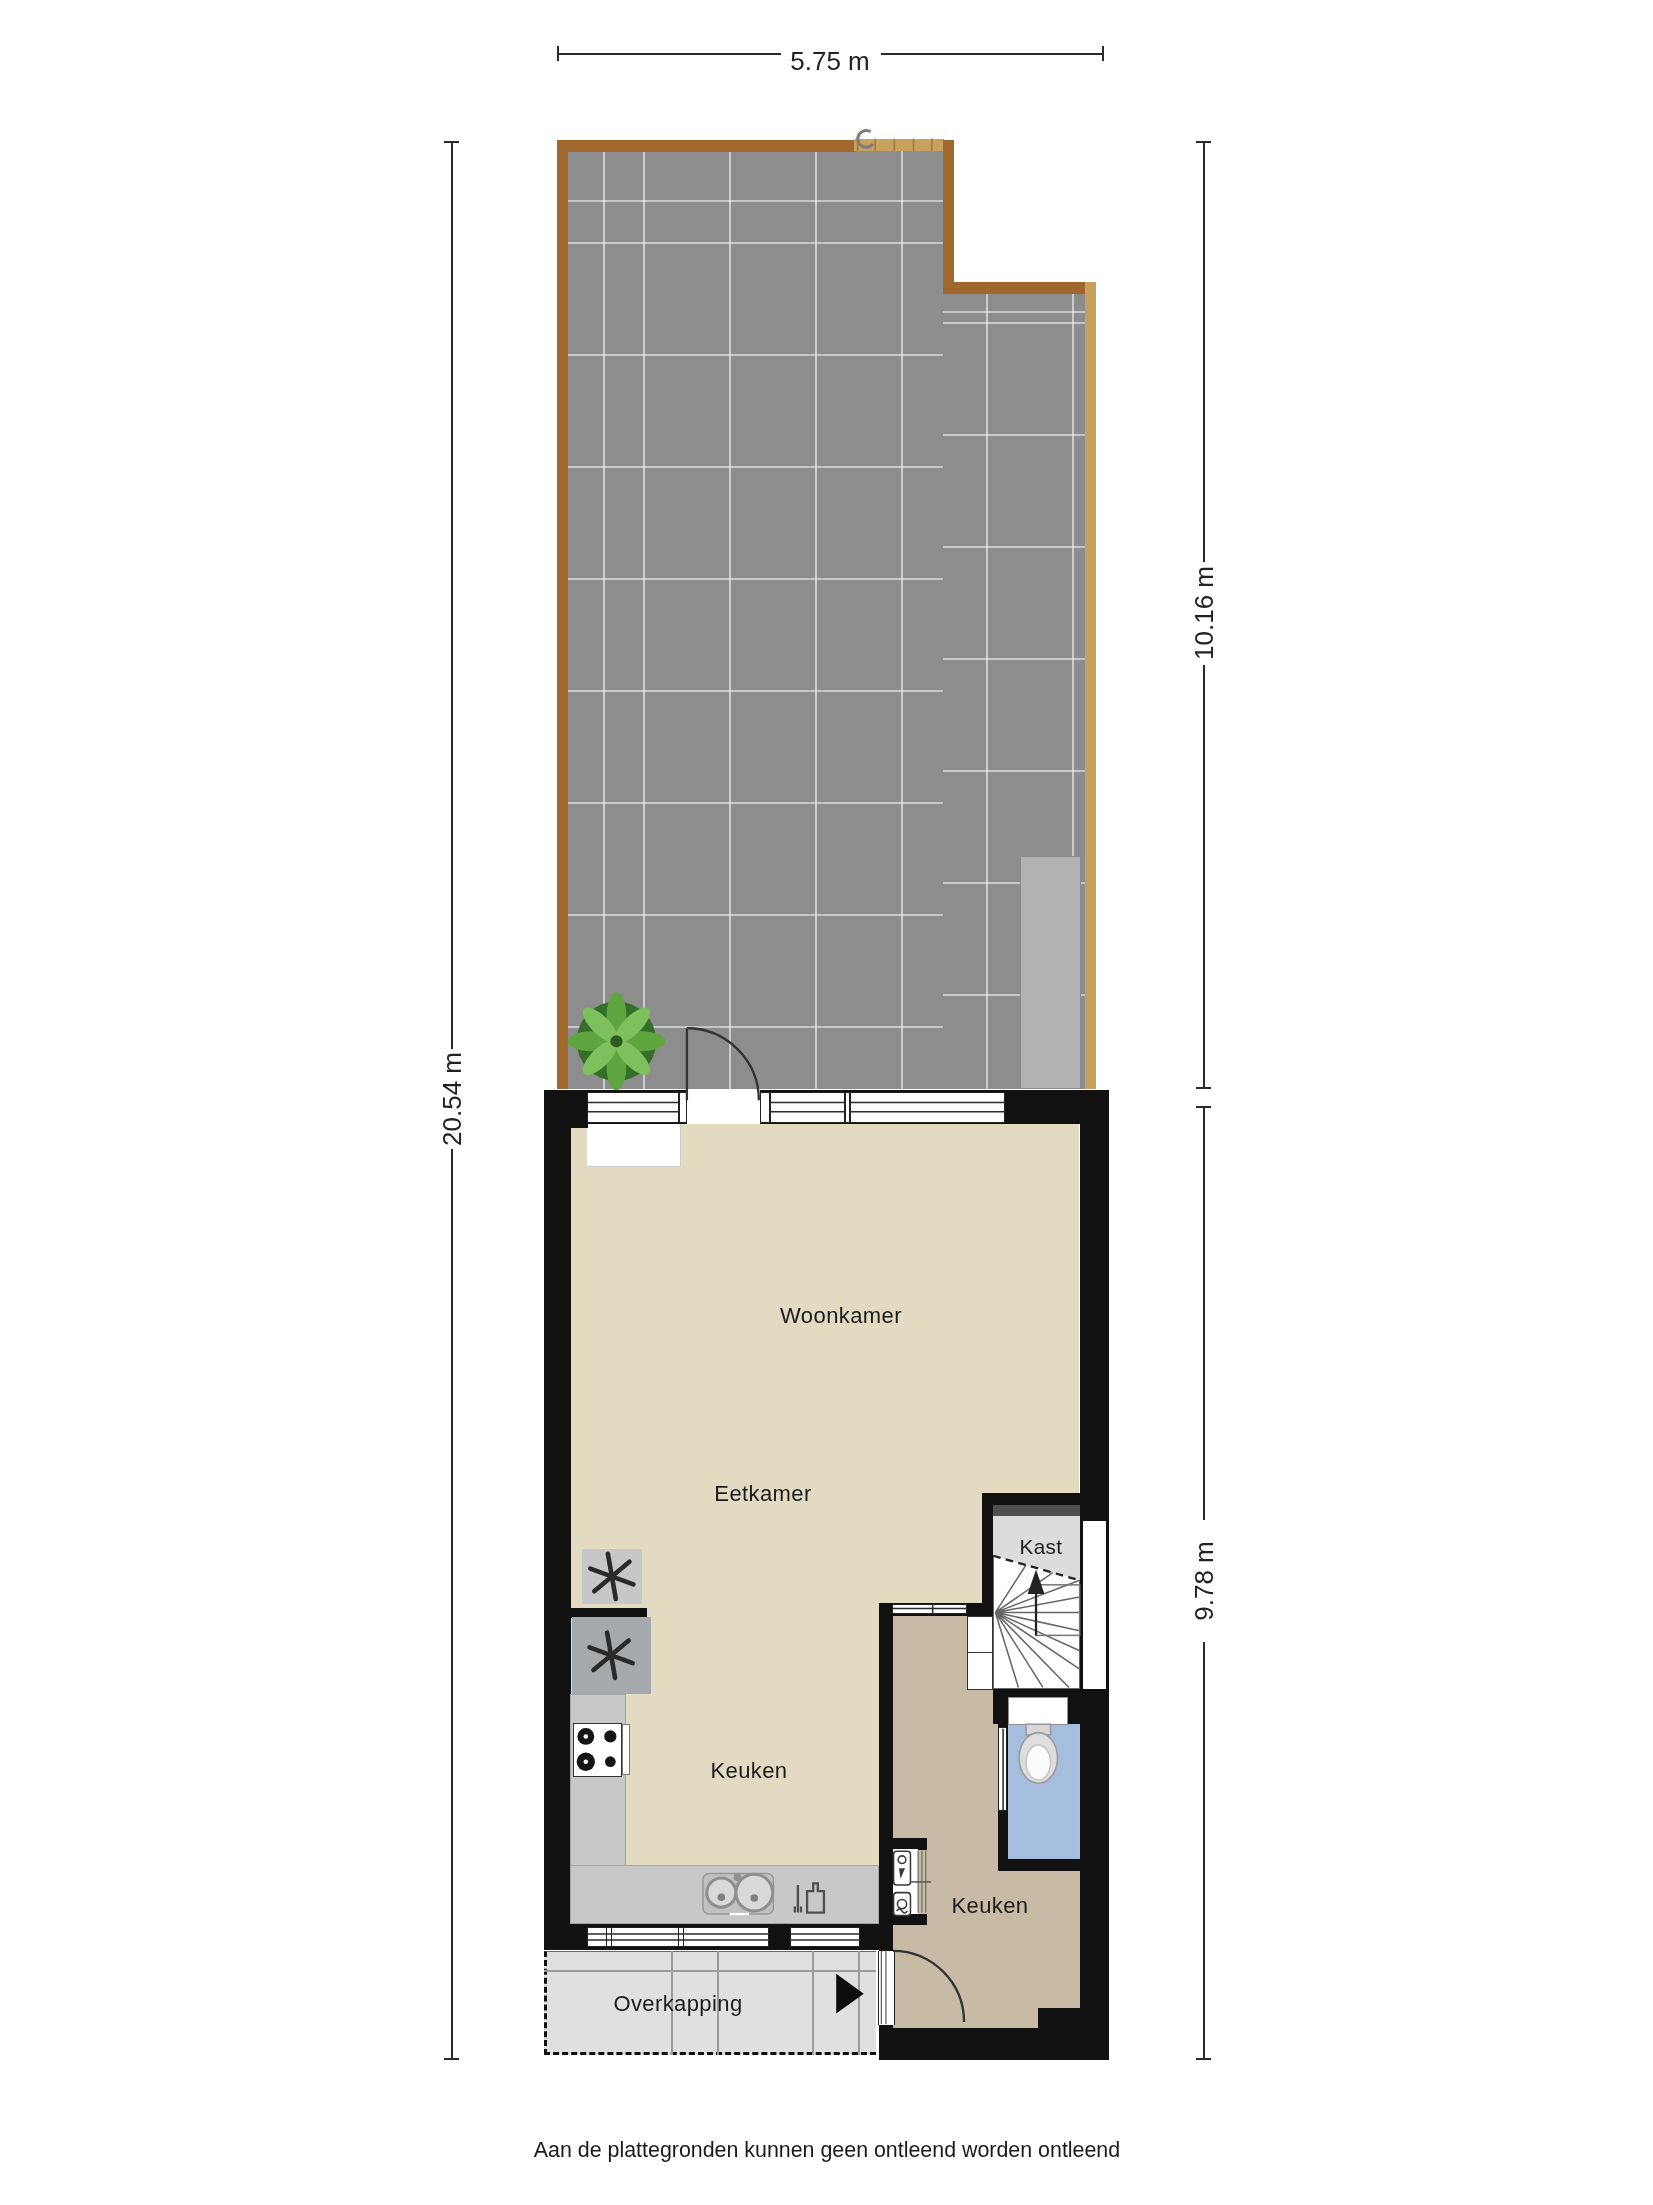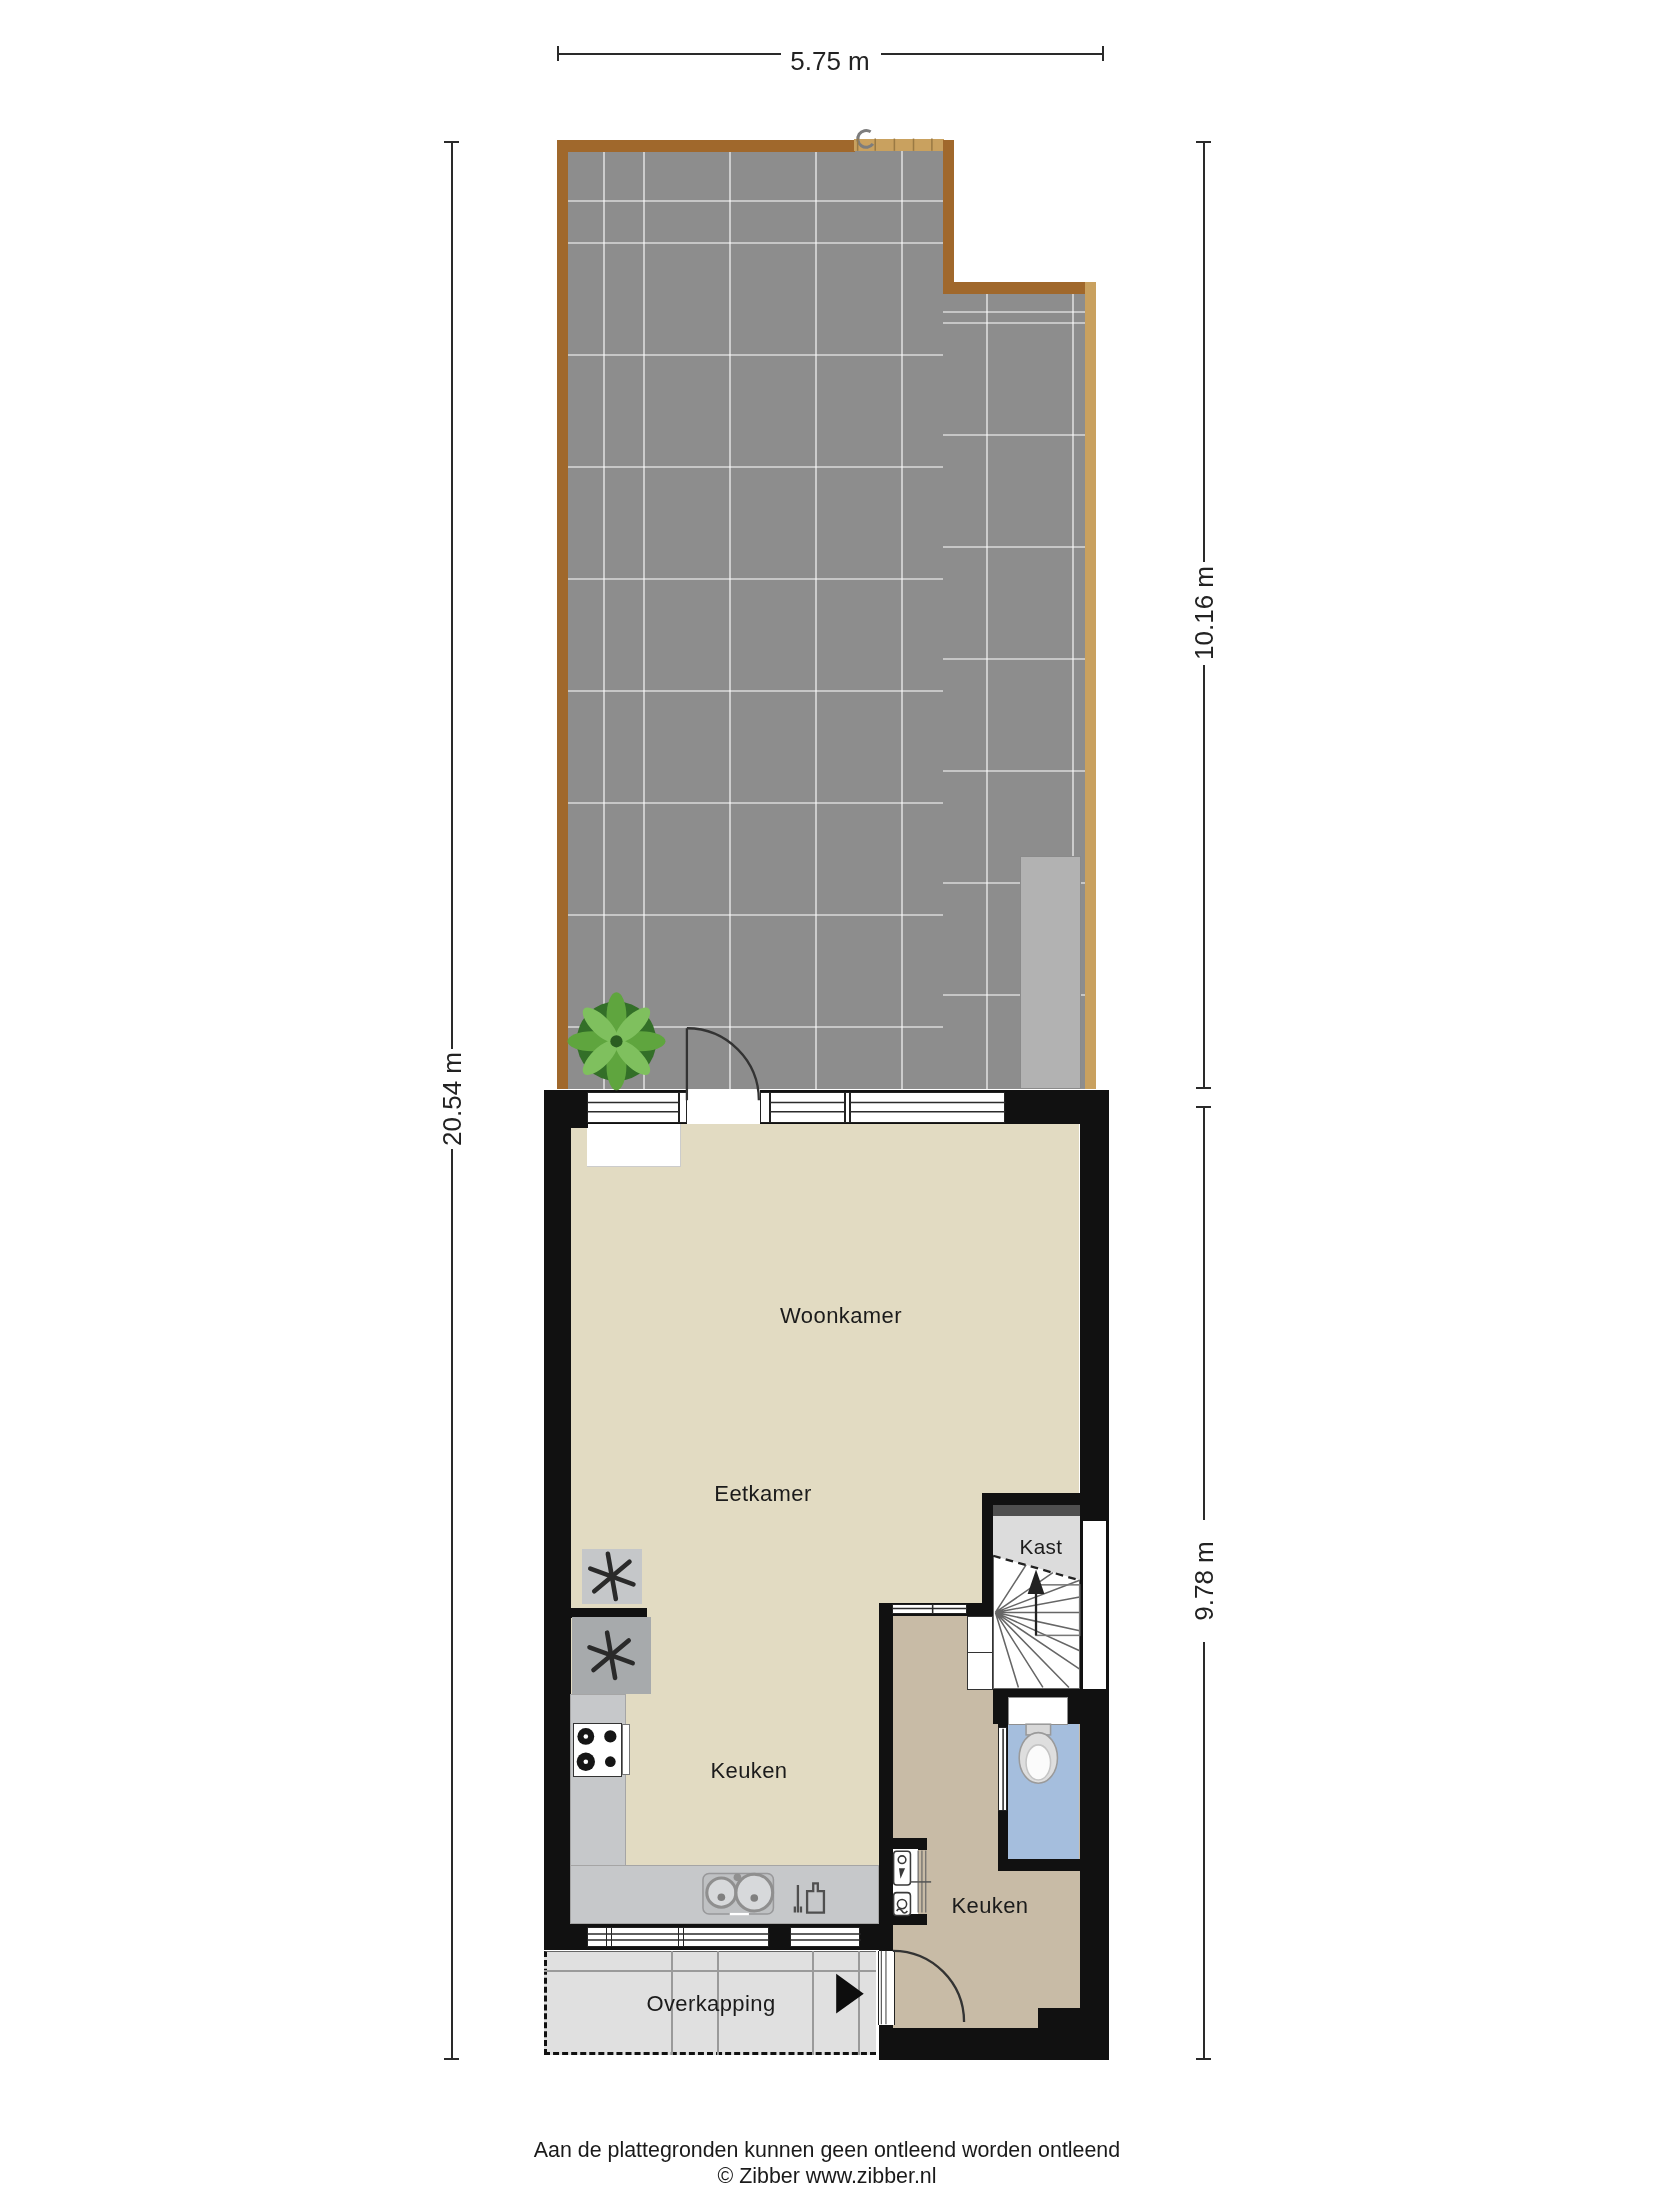--- a/index.html
+++ b/index.html
@@ -123,24 +123,23 @@
   <div class="dline" style="left:1203px;top:1642px;width:1.5px;height:418px;"></div>
   <div class="dline" style="left:1196px;top:1106px;width:15.3px;height:1.5px;"></div>
   <div class="dline" style="left:1196px;top:2058px;width:15.3px;height:1.5px;"></div>
   <div class="dlabel vert" style="left:1204px;top:1581px;">9.78 m</div>
 
   <div class="lbl" style="left:841px;top:1316px;">Woonkamer</div>
   <div class="lbl" style="left:763px;top:1494px;">Eetkamer</div>
   <div class="lbl" style="left:749px;top:1771px;">Keuken</div>
   <div class="lbl" style="left:1041px;top:1547px;font-size:20.7px;">Kast</div>
   <div class="lbl" style="left:990px;top:1906px;">Keuken</div>
-  <div class="lbl" style="left:711px;top:2004px;">Overkapping</div>
+  <div class="lbl" style="left:678px;top:2004px;">Overkapping</div>
 
   <div class="footer" style="top:2138px;">Aan de plattegronden kunnen geen ontleend worden ontleend</div>
-  <div class="footer" style="top:2164px;">© Zibber www.zibber.nl</div>
 
   <svg width="1654" height="2205" viewBox="0 0 2160 2880">
 
     <g>
       <circle cx="805" cy="1360" r="52" fill="#336f28"></circle>
       <g fill="#5fa53e">
         <ellipse transform="translate(805,1360) rotate(0)" cx="32" cy="0" rx="32" ry="13"></ellipse>
         <ellipse transform="translate(805,1360) rotate(90)" cx="32" cy="0" rx="32" ry="13"></ellipse>
         <ellipse transform="translate(805,1360) rotate(180)" cx="32" cy="0" rx="32" ry="13"></ellipse>
         <ellipse transform="translate(805,1360) rotate(270)" cx="32" cy="0" rx="32" ry="13"></ellipse>

